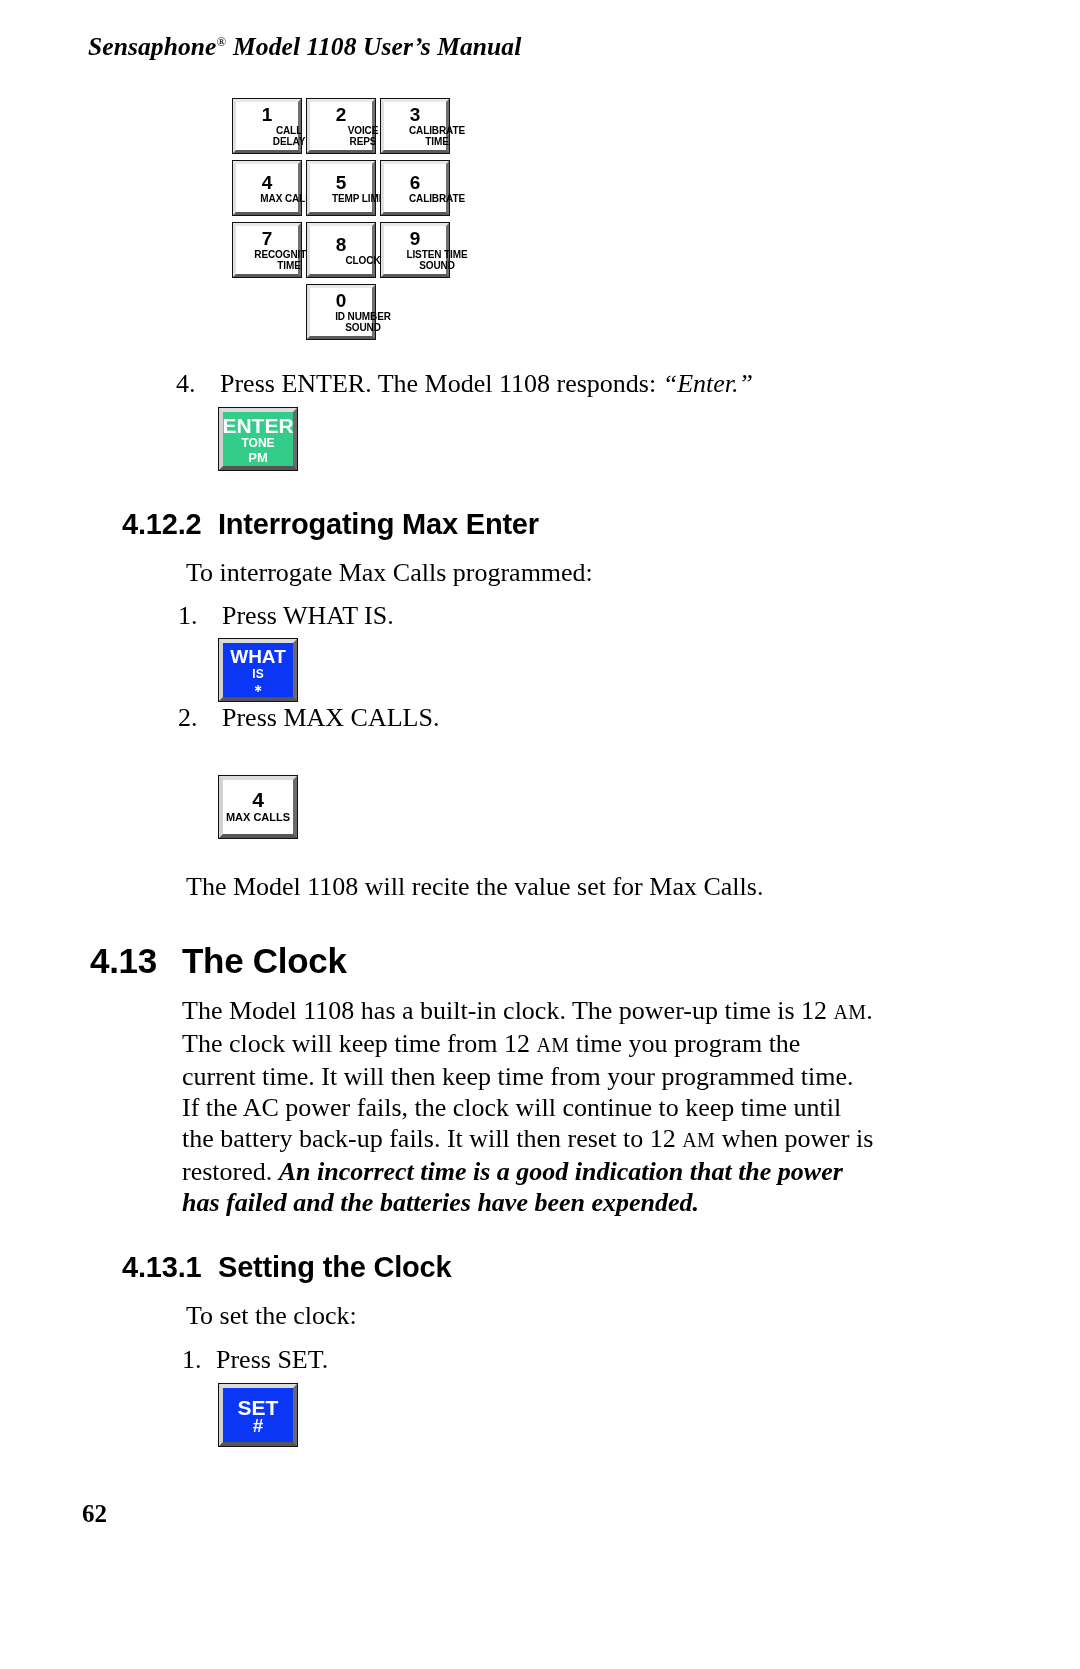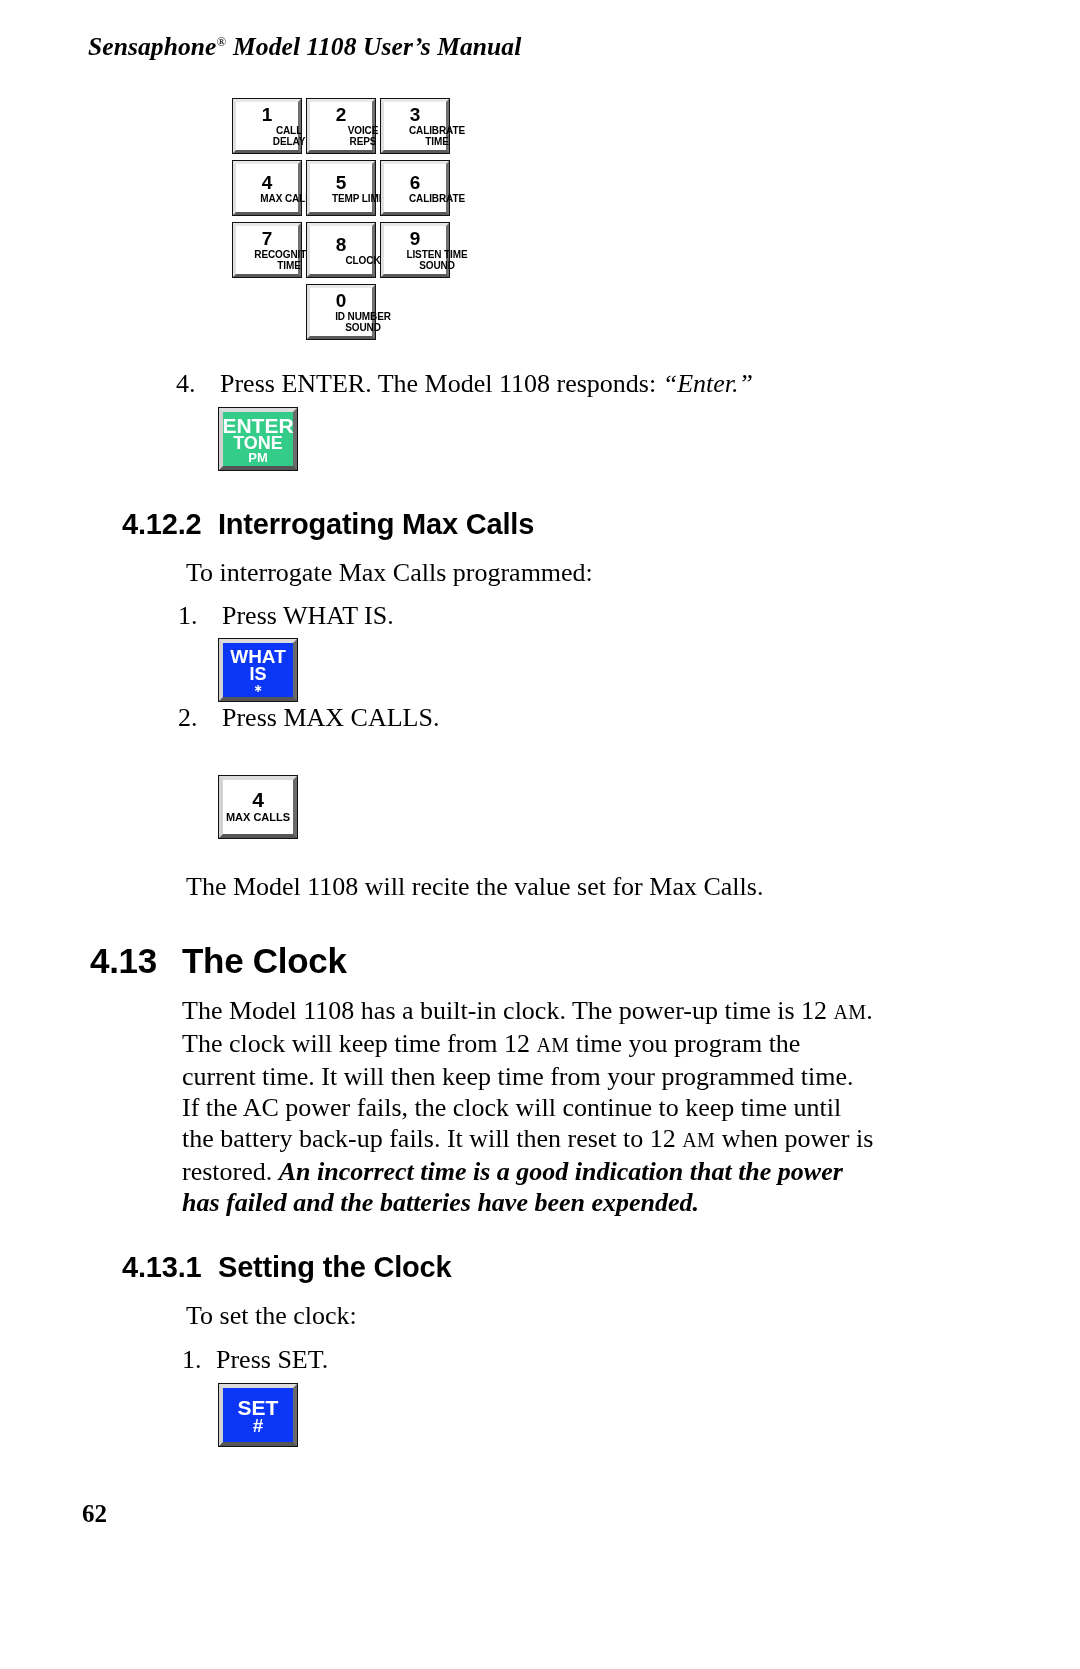--- a/index.html
+++ b/index.html
@@ -156,21 +156,21 @@
     justify-content: center;
     font-family: "Liberation Sans", "DejaVu Sans", sans-serif;
   }
   .bigkey .t1 {
     font-size: 21px;
     font-weight: bold;
     color: #ffffff;
     line-height: 21px;
   }
   .bigkey .t2 {
-    font-size: 18px;
+    font-size: 12px;
     font-weight: bold;
     color: #ffffff;
     line-height: 15px;
   }
   .bigkey .t3 {
     font-size: 13px;
     font-weight: bold;
     color: #ffffff;
     line-height: 13px;
   }
@@ -242,21 +242,21 @@
     <span class="num" style="width:44px;">4.</span><span>Press ENTER. The Model 1108 responds: </span><span class="ital">“Enter.”</span>
   </div>
 
   <div class="bigkey" id="enter-key" style="left: 219px; top: 408px; background: rgb(51, 204, 136);">
     <span class="t1">ENTER</span>
     <span class="t2">TONE</span>
     <span class="t3">PM</span>
   </div>
 
   <div class="h2" style="left:122px; top:508px;">
-    <span class="h-num">4.12.2</span><span>Interrogating Max Calls</span>
+    <span class="h-num">4.12.2</span><span>Interrogating Max Enter</span>
   </div>
 
   <div class="body-text" style="left:186px; top:557px;">To interrogate Max Calls programmed:</div>
 
   <div class="list-item" style="left:178px; top:600px;">
     <span class="num" style="width:44px;">1.</span><span>Press WHAT IS.</span>
   </div>
 
   <div class="bigkey" id="whatis-key" style="left: 219px; top: 639px; background: rgb(11, 54, 245);">
     <span class="t1" style="font-size:19px;">WHAT</span>

